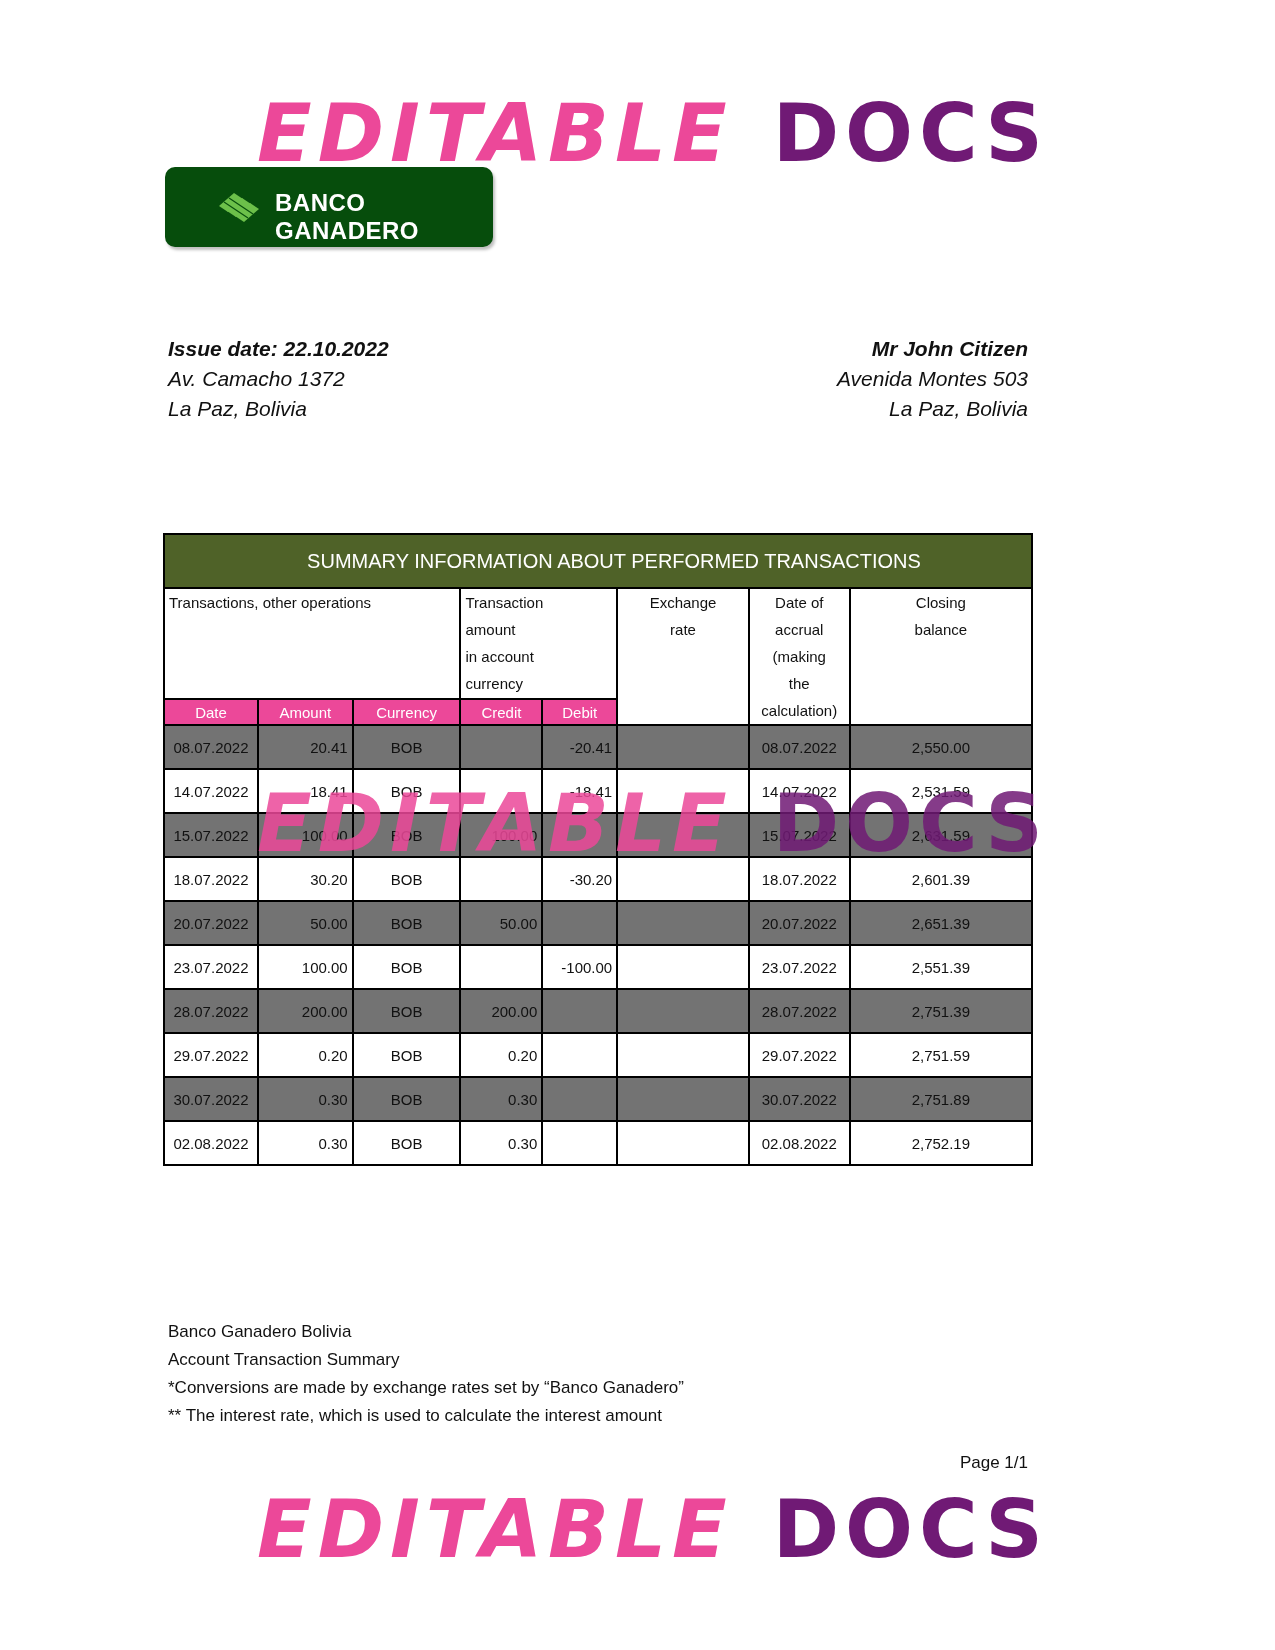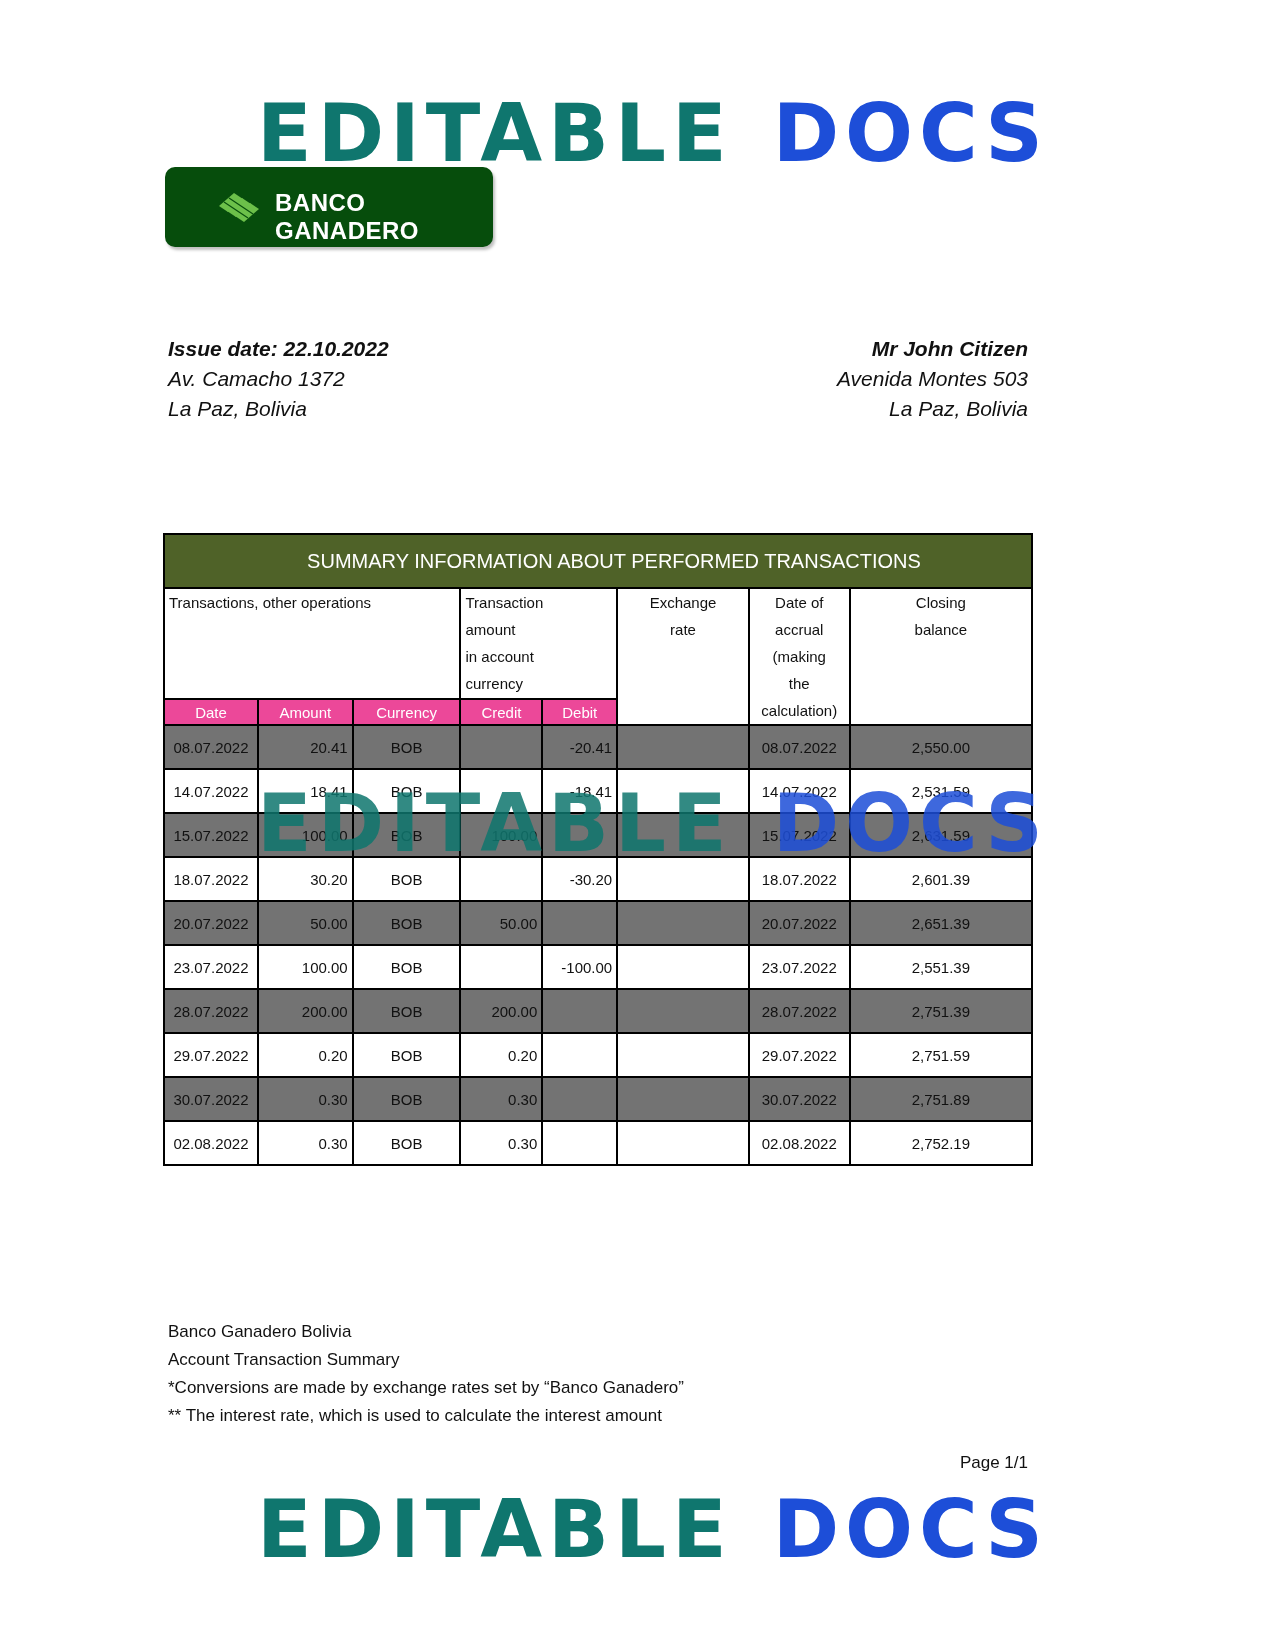--- a/index.html
+++ b/index.html
@@ -1,19 +1,19 @@
 <!DOCTYPE html>
 <html><head>
 <meta charset="utf-8">
 <style>
   html,body{margin:0;padding:0;background:#fff;}
   body{width:1275px;height:1650px;position:relative;overflow:hidden;font-family:"Liberation Sans",sans-serif;color:#111;}
   .wm{position:absolute;left:257px;font-family:"DejaVu Sans",sans-serif;font-weight:bold;font-size:80px;letter-spacing:6px;line-height:1;white-space:nowrap;}
-  .wm .g{color:#0f766e;}
-  .wm .o{color:#1d4ed8;margin-left:40px;margin-top:45px;}
+  .wm .g{color:#ec4899;font-style:italic;}
+  .wm .o{color:#701a75;margin-left:40px;margin-top:45px;}
   .wm-mid{opacity:0.85;}
   .logo{position:absolute;left:165px;top:167px;width:328px;height:80px;background:#064d0c;border-radius:10px;box-shadow:2px 3px 3px rgba(0,0,0,0.25);}
   .logo-mark{position:absolute;left:52px;top:22px;width:46px;height:34px;}
   .logo-text{position:absolute;left:110px;top:22px;color:#fff;font-family:"Liberation Sans",sans-serif;font-weight:bold;font-size:24px;letter-spacing:0.5px;}
   .block{position:absolute;top:334px;font-size:21px;line-height:30px;font-style:italic;}
   .left{left:168px;}
   .right{right:247px;text-align:right;}
   .b{font-weight:bold;}
   table.t{position:absolute;left:163px;top:533px;width:870px;border-collapse:collapse;font-family:"Liberation Sans",sans-serif;font-size:15px;}
   .t td,.t th{border:2px solid #000;padding:0 4px;}

